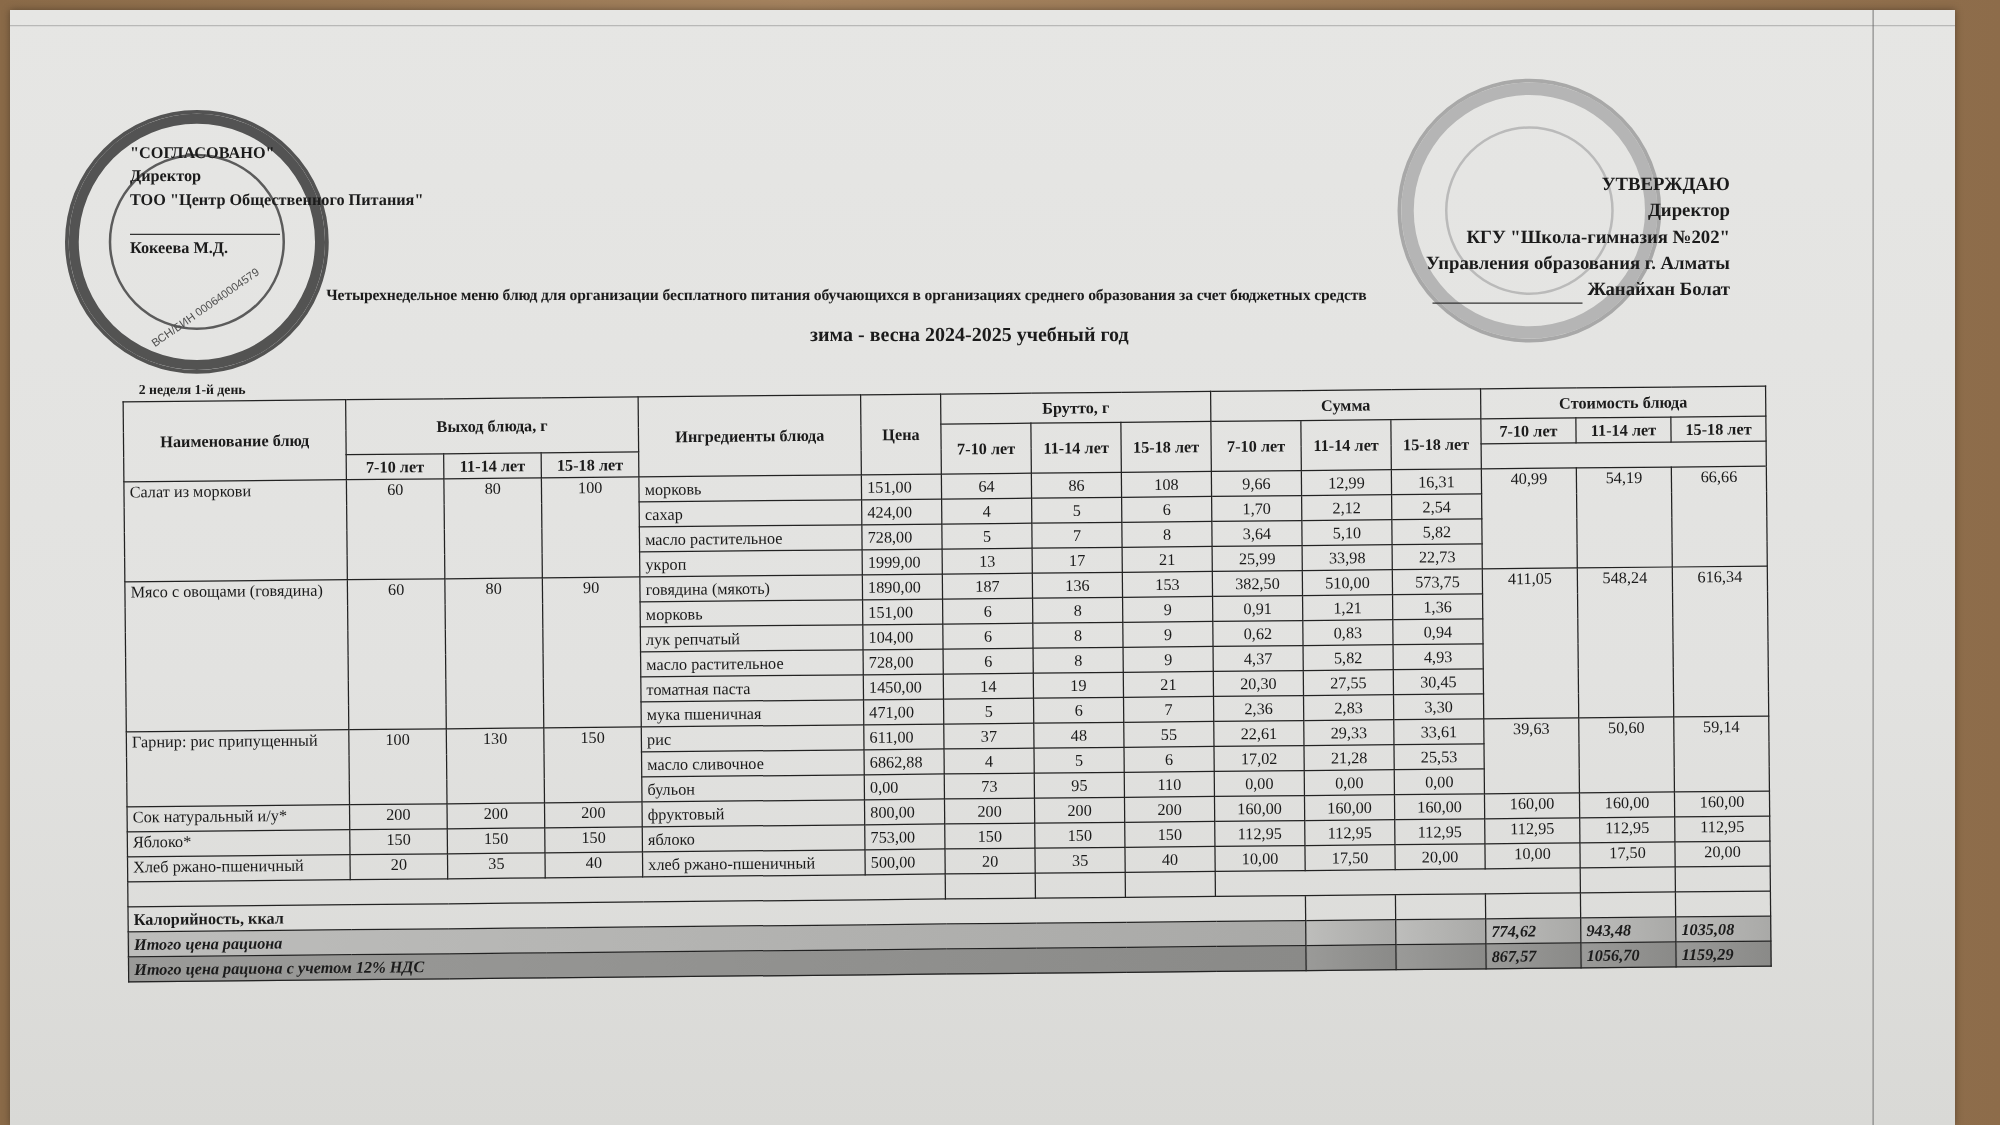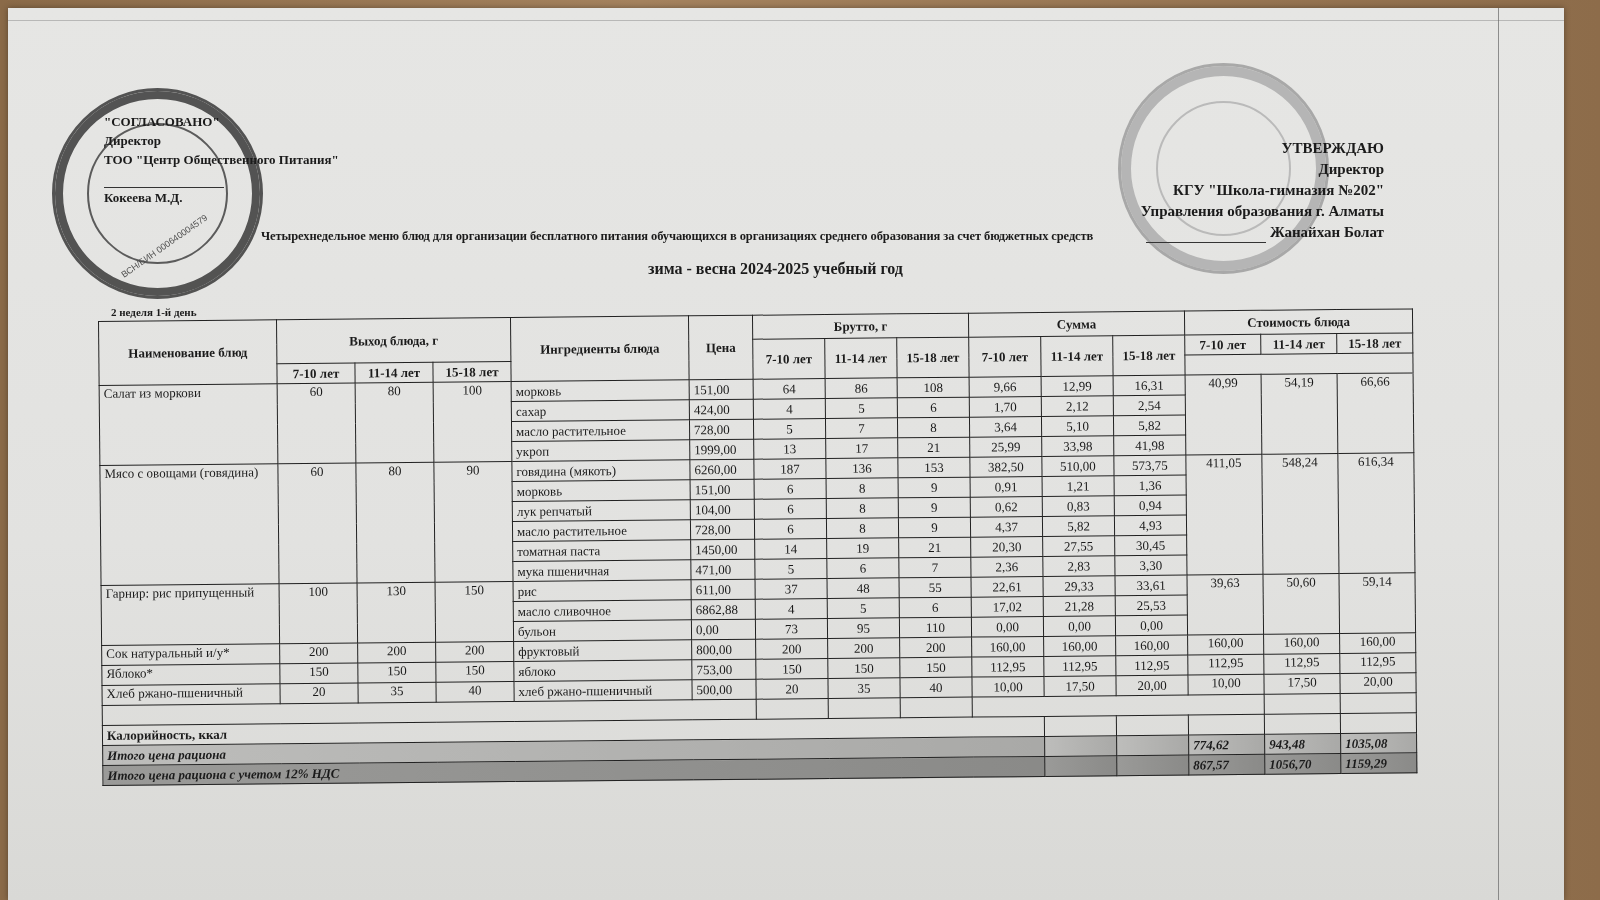--- a/index.html
+++ b/index.html
@@ -177,29 +177,29 @@
           <td class="c">5,82</td>
         </tr>
         <tr>
           <td>укроп</td>
           <td class="r">1999,00</td>
           <td class="c">13</td>
           <td class="c">17</td>
           <td class="c">21</td>
           <td class="c">25,99</td>
           <td class="c">33,98</td>
-          <td class="c">41,98</td>
+          <td class="c">22,73</td>
         </tr>
         <tr>
           <td rowspan="6" class="top">Мясо с овощами (говядина)</td>
           <td rowspan="6" class="c top">60</td>
           <td rowspan="6" class="c top">80</td>
           <td rowspan="6" class="c top">90</td>
           <td>говядина (мякоть)</td>
-          <td class="r">6260,00</td>
+          <td class="r">1890,00</td>
           <td class="c">187</td>
           <td class="c">136</td>
           <td class="c">153</td>
           <td class="c">382,50</td>
           <td class="c">510,00</td>
           <td class="c">573,75</td>
           <td rowspan="6" class="c top">411,05</td>
           <td rowspan="6" class="c top">548,24</td>
           <td rowspan="6" class="c top">616,34</td>
         </tr>

